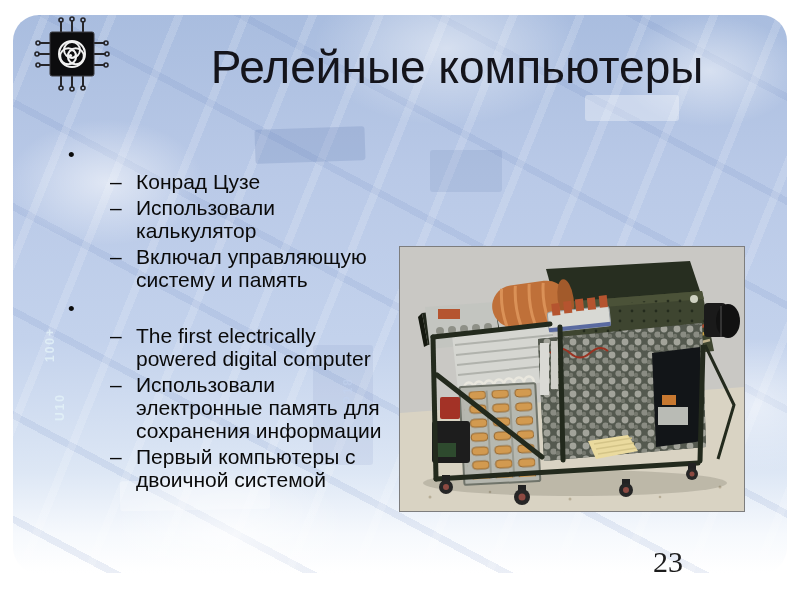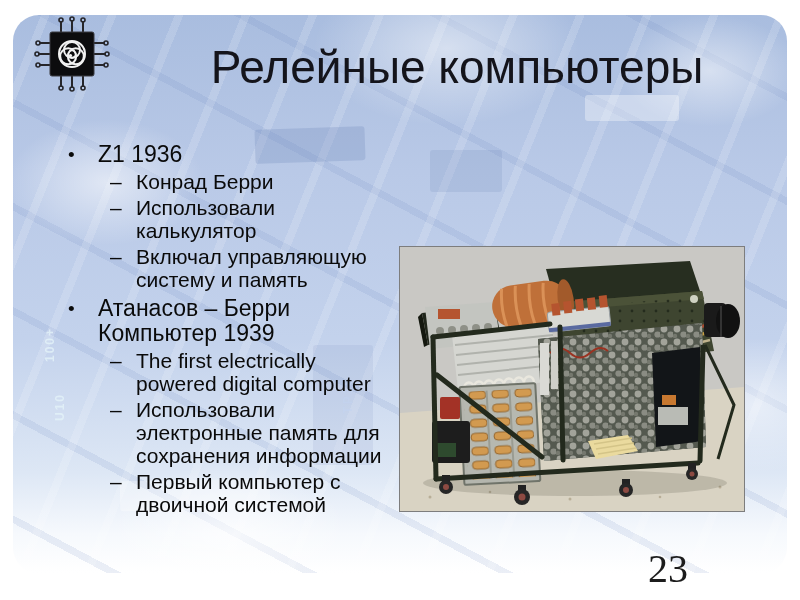--- a/index.html
+++ b/index.html
@@ -37,21 +37,21 @@
   .li.lvl1{font-size:23px;line-height:25px;margin-top:5px;}
   .li.lvl2{font-size:21px;line-height:23px;margin-left:50px;}
   .lvl1 .marker{flex:0 0 30px;padding-left:8px;font-size:19px;}
   .lvl2 .marker{flex:0 0 26px;}
   .txt{flex:1;white-space:pre-line;}
   
   .photo{position:absolute;left:399px;top:246px;width:344px;height:264px;border:1px solid #7d7d7d;background:#c9c8c4;}
   .caption{position:absolute;left:404px;top:513px;width:352px;text-align:center;
            font-size:19px;color:#fdfdfd;}
   .pagenum{position:absolute;left:638px;top:545px;width:60px;text-align:center;
-           font-family:"Liberation Serif", serif;font-size:40px;color:#1c1c1c;}
+           font-family:"Liberation Serif", serif;font-size:30px;color:#1c1c1c;}
 </style>
 </head>
 <body>
 
 <div class="slide">
 
   <div class="panel">
     <div class="chipshape cs1"></div>
     <div class="chipshape cs2"></div>
     <div class="chipshape cs3"></div>
@@ -100,55 +100,52 @@
       <circle r="3.5" stroke-width="1.5"></circle>
       <circle cx="-1.5" cy="1.5" r="1.6" fill="#f2f2f2" stroke="none"></circle>
     </g>
   </svg>
 
   <h1 class="title">Релейные компьютеры</h1>
 
   <div class="list">
     <div class="li lvl1">
       <span class="marker">•</span>
-      <span class="txt">Z1 1936</span>
-    </div>
-    <div class="li lvl2">
-      <span class="marker">–</span>
-      <span class="txt">Конрад Берри</span>
+    </div>
+    <div class="li lvl2">
+      <span class="marker">–</span>
+      <span class="txt">Конрад Цузе</span>
     </div>
     <div class="li lvl2">
       <span class="marker">–</span>
       <span class="txt">Использовали
 калькулятор</span>
     </div>
     <div class="li lvl2">
       <span class="marker">–</span>
       <span class="txt">Включал управляющую
 систему и память</span>
     </div>
     <div class="li lvl1">
       <span class="marker">•</span>
-      <span class="txt">Атанасов – Берри
-Компьютер 1939</span>
     </div>
     <div class="li lvl2">
       <span class="marker">–</span>
       <span class="txt">The first electrically
 powered digital computer</span>
     </div>
     <div class="li lvl2">
       <span class="marker">–</span>
       <span class="txt">Использовали
 электронные память для
 сохранения информации</span>
     </div>
     <div class="li lvl2">
       <span class="marker">–</span>
-      <span class="txt">Первый компьютер с
+      <span class="txt">Первый компьютеры с
 двоичной системой</span>
     </div>
   </div>
 
   <svg class="photo" viewBox="0 0 344 264">
     <defs>
       <pattern id="tubes" width="13" height="13" patternUnits="userSpaceOnUse">
         <rect width="13" height="13" fill="#555a50"></rect>
         <circle cx="4" cy="4" r="3.4" fill="#a7a89f"></circle>
         <circle cx="10.5" cy="9.5" r="3.1" fill="#8e9087"></circle>

